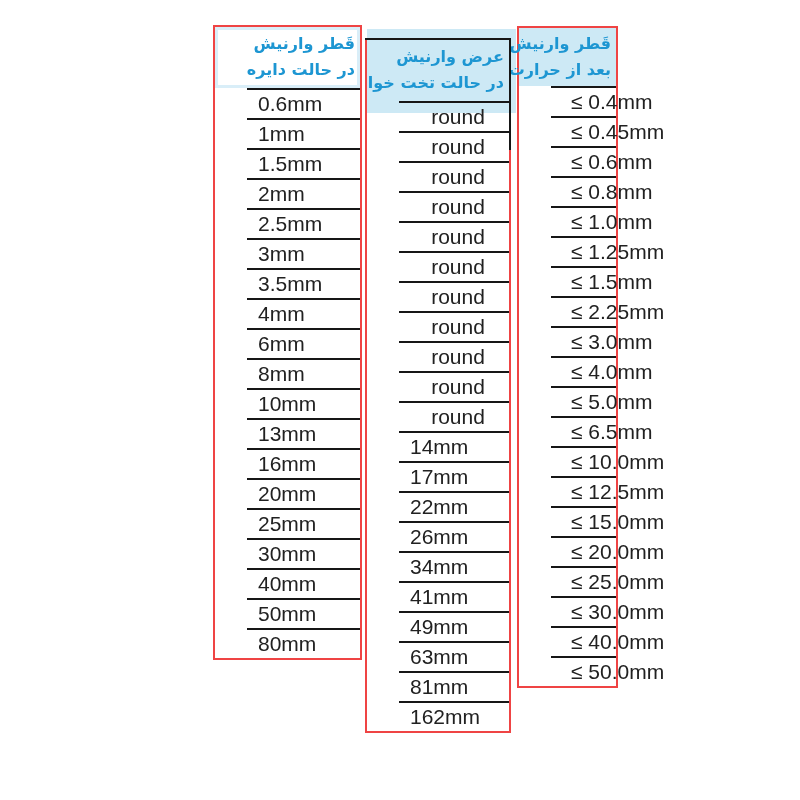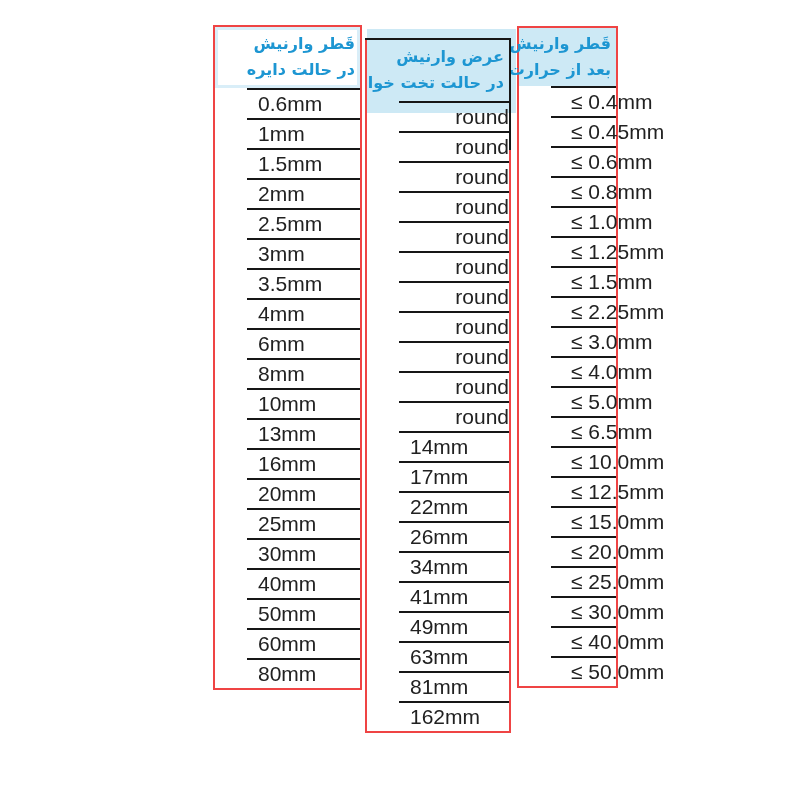--- a/index.html
+++ b/index.html
@@ -80,21 +80,21 @@
     height: 30px;
     border-top: 2px solid #161616;
     line-height: 27px;
     font-size: 21px;
     color: #212121;
     padding-left: 11px;
     background: transparent;
     white-space: nowrap;
   }
   .b3 .cell { padding-left: 20px; }
-  .cell.center { text-align: right; padding-left: 8px; }
+  .cell.center { text-align: center; padding-left: 8px; }
 </style>
 </head>
 <body>
 
 <div class="page">
 
   <div class="block b1">
     <div class="header">
       <div class="hline">قَطر وارنیش</div>
       <div class="hline">در حالت دایره</div>
@@ -111,21 +111,20 @@
         <div class="cell">6mm</div>
         <div class="cell">8mm</div>
         <div class="cell">10mm</div>
         <div class="cell">13mm</div>
         <div class="cell">16mm</div>
         <div class="cell">20mm</div>
         <div class="cell">25mm</div>
         <div class="cell">30mm</div>
         <div class="cell">40mm</div>
         <div class="cell">50mm</div>
-        <div class="cell">60mm</div>
         <div class="cell">80mm</div>
       </div>
   </div>
 
   <div class="block b2">
     <div class="bluebox"></div>
     <div class="redraw-top"></div>
     <div class="redraw-right"></div>
     <div class="header">
       <div class="hline">عرض وارنیش</div>

